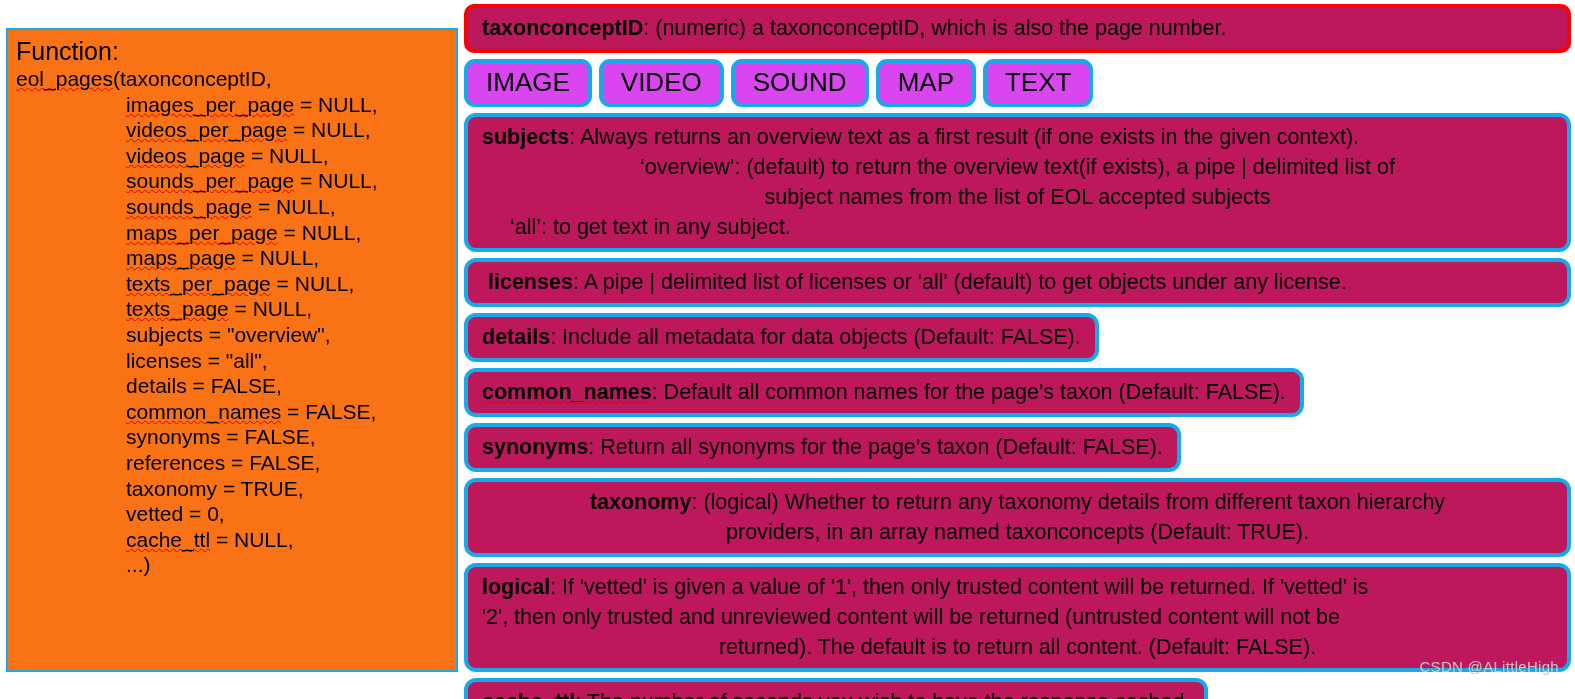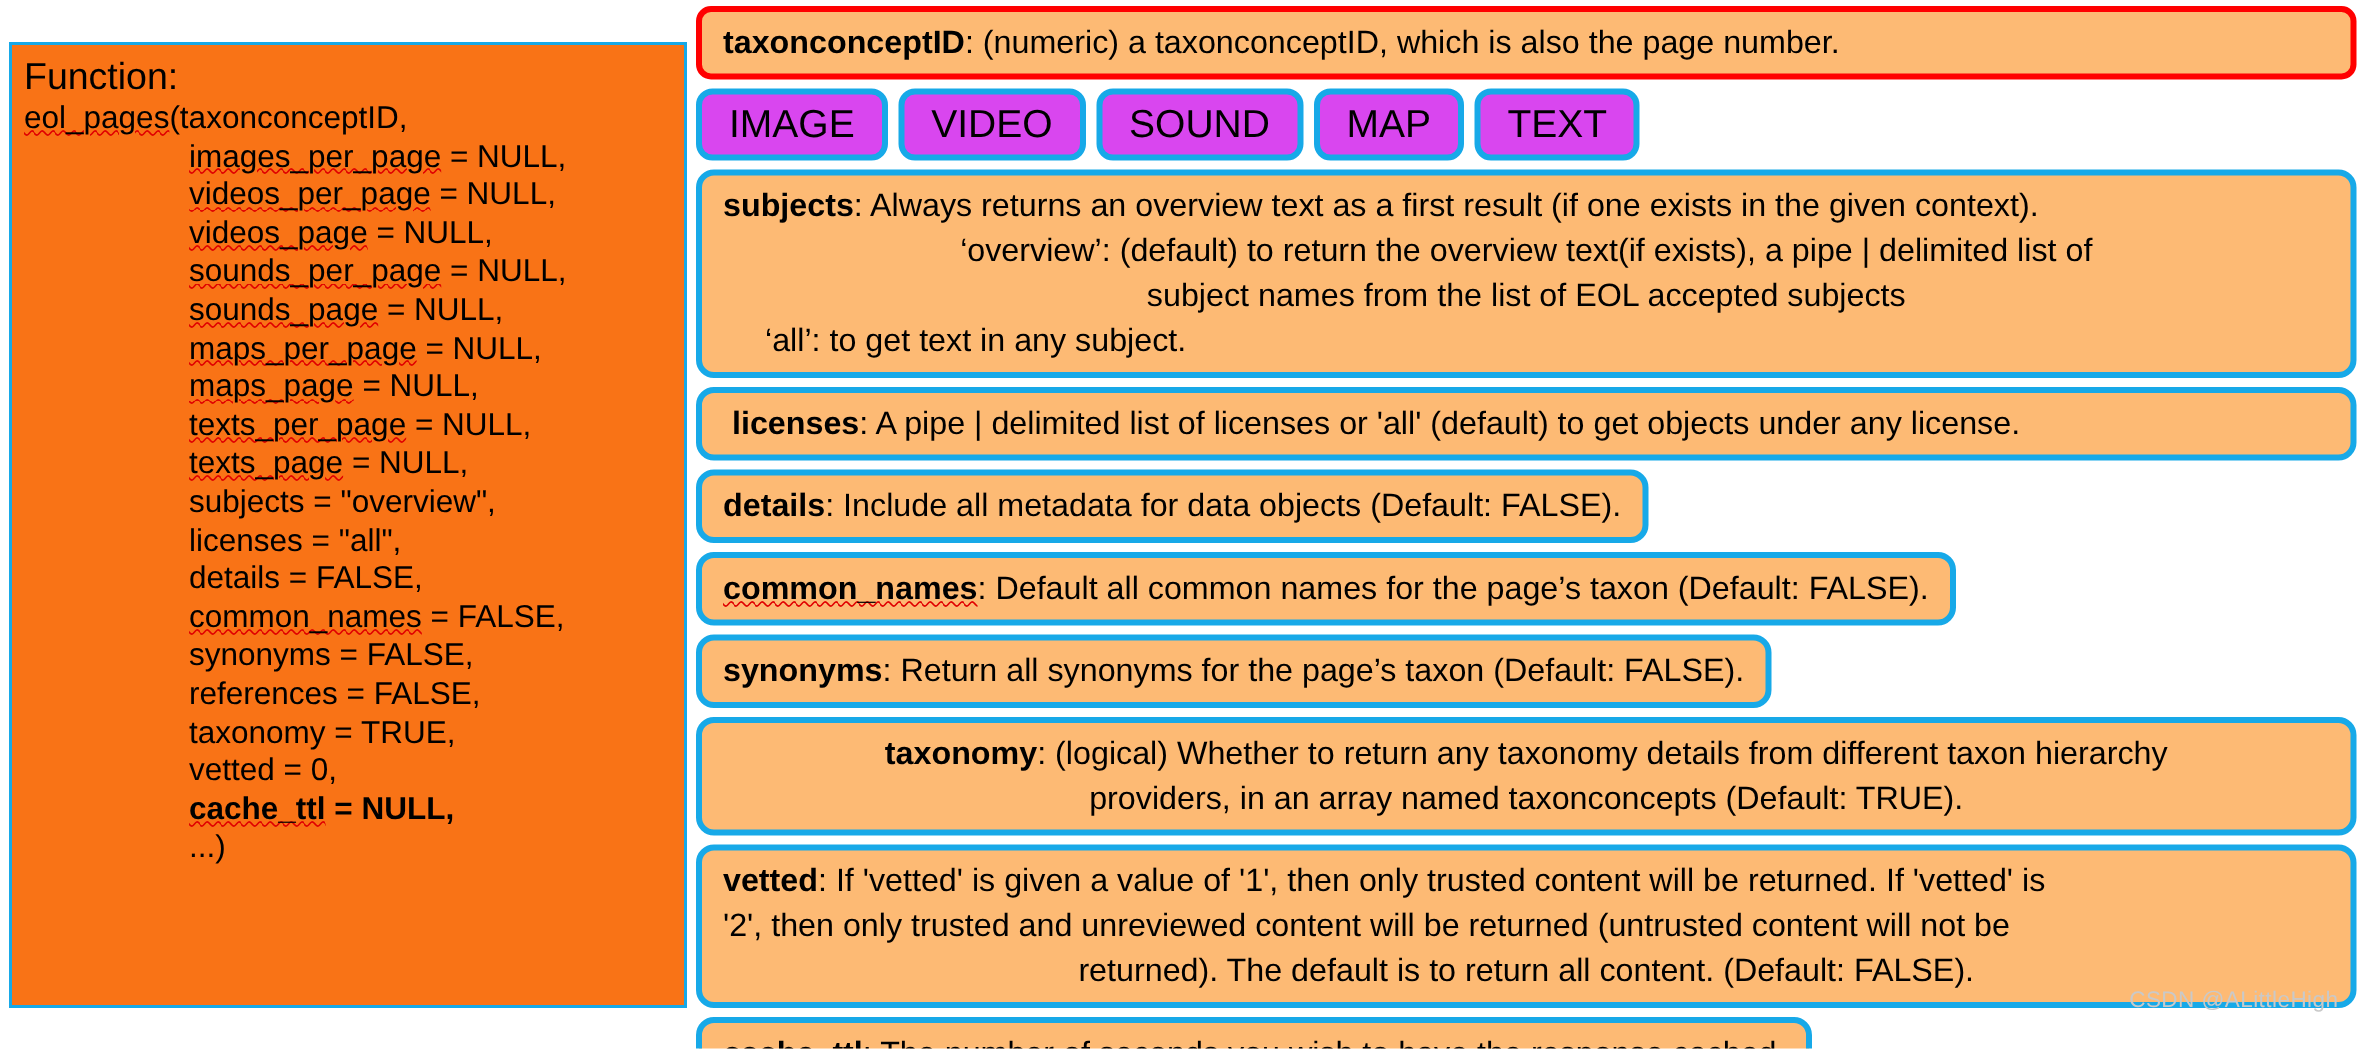--- a/index.html
+++ b/index.html
@@ -52,21 +52,21 @@
     position: absolute;
     left: 464px;
     top: 4px;
     width: 1107px;
   }
 
   .pbox {
     box-sizing: border-box;
     border: 4px solid #17a9e8;
     border-radius: 12px;
-    background: #fdba74;
+    background: #be185d;
     color: #000;
     font-size: 21.5px;
     line-height: 30px;
     padding: 5px 14px 6px 14px;
     margin-bottom: 6px;
     display: inline-block;
     vertical-align: top;
   }
   .pbox.red {
     border-color: #ff0000;
@@ -136,21 +136,21 @@
       <div class="fn-sig" style="padding-left: 110px;"><span class="sp">texts_per_page</span><span> = NULL,</span></div>
       <div class="fn-sig" style="padding-left: 110px;"><span class="sp">texts_page</span><span> = NULL,</span></div>
       <div class="fn-sig" style="padding-left: 110px;"><span>subjects = "overview",</span></div>
       <div class="fn-sig" style="padding-left: 110px;"><span>licenses = "all",</span></div>
       <div class="fn-sig" style="padding-left: 110px;"><span>details = FALSE,</span></div>
       <div class="fn-sig" style="padding-left: 110px;"><span class="sp">common_names</span><span> = FALSE,</span></div>
       <div class="fn-sig" style="padding-left: 110px;"><span>synonyms = FALSE,</span></div>
       <div class="fn-sig" style="padding-left: 110px;"><span>references = FALSE,</span></div>
       <div class="fn-sig" style="padding-left: 110px;"><span>taxonomy = TRUE,</span></div>
       <div class="fn-sig" style="padding-left: 110px;"><span>vetted = 0,</span></div>
-      <div class="fn-sig" style="padding-left: 110px; font-weight: bold;"><span class="sp">cache_ttl</span><span> = NULL,</span></div>
+      <div class="fn-sig" style="padding-left: 110px;"><span class="sp">cache_ttl</span><span> = NULL,</span></div>
       <div class="fn-sig" style="padding-left: 110px;"><span>...)</span></div>
     </div>
 </div>
 
 <div id="param-column">
 
   <div class="pbox red fullw">
     <span class="pname">taxonconceptID</span><span>: (numeric) a taxonconceptID, which is also the page number.</span>
   </div>
 
@@ -184,21 +184,21 @@
   <div class="pbox">
     <span class="pname">synonyms</span><span>: Return all synonyms for the page’s taxon (Default: FALSE).</span>
   </div>
 
   <div class="pbox fullw centered">
     <span class="line"><span class="pname">taxonomy</span><span>: (logical) Whether to return any taxonomy details from different taxon hierarchy</span></span>
     <span class="line">providers, in an array named taxonconcepts (Default: TRUE).</span>
   </div>
 
   <div class="pbox fullw centered">
-    <span class="line left"><span class="pname">vetted</span><span>: If 'vetted' is given a value of '1', then only trusted content will be returned. If 'vetted' is</span></span>
+    <span class="line left"><span class="pname">logical</span><span>: If 'vetted' is given a value of '1', then only trusted content will be returned. If 'vetted' is</span></span>
     <span class="line left">'2', then only trusted and unreviewed content will be returned (untrusted content will not be</span>
     <span class="line">returned). The default is to return all content. (Default: FALSE).</span>
   </div>
 
   <div class="pbox">
     <span class="pname sp">cache_ttl</span><span>: The number of seconds you wish to have the response cached.</span>
   </div>
 
 </div>
 

